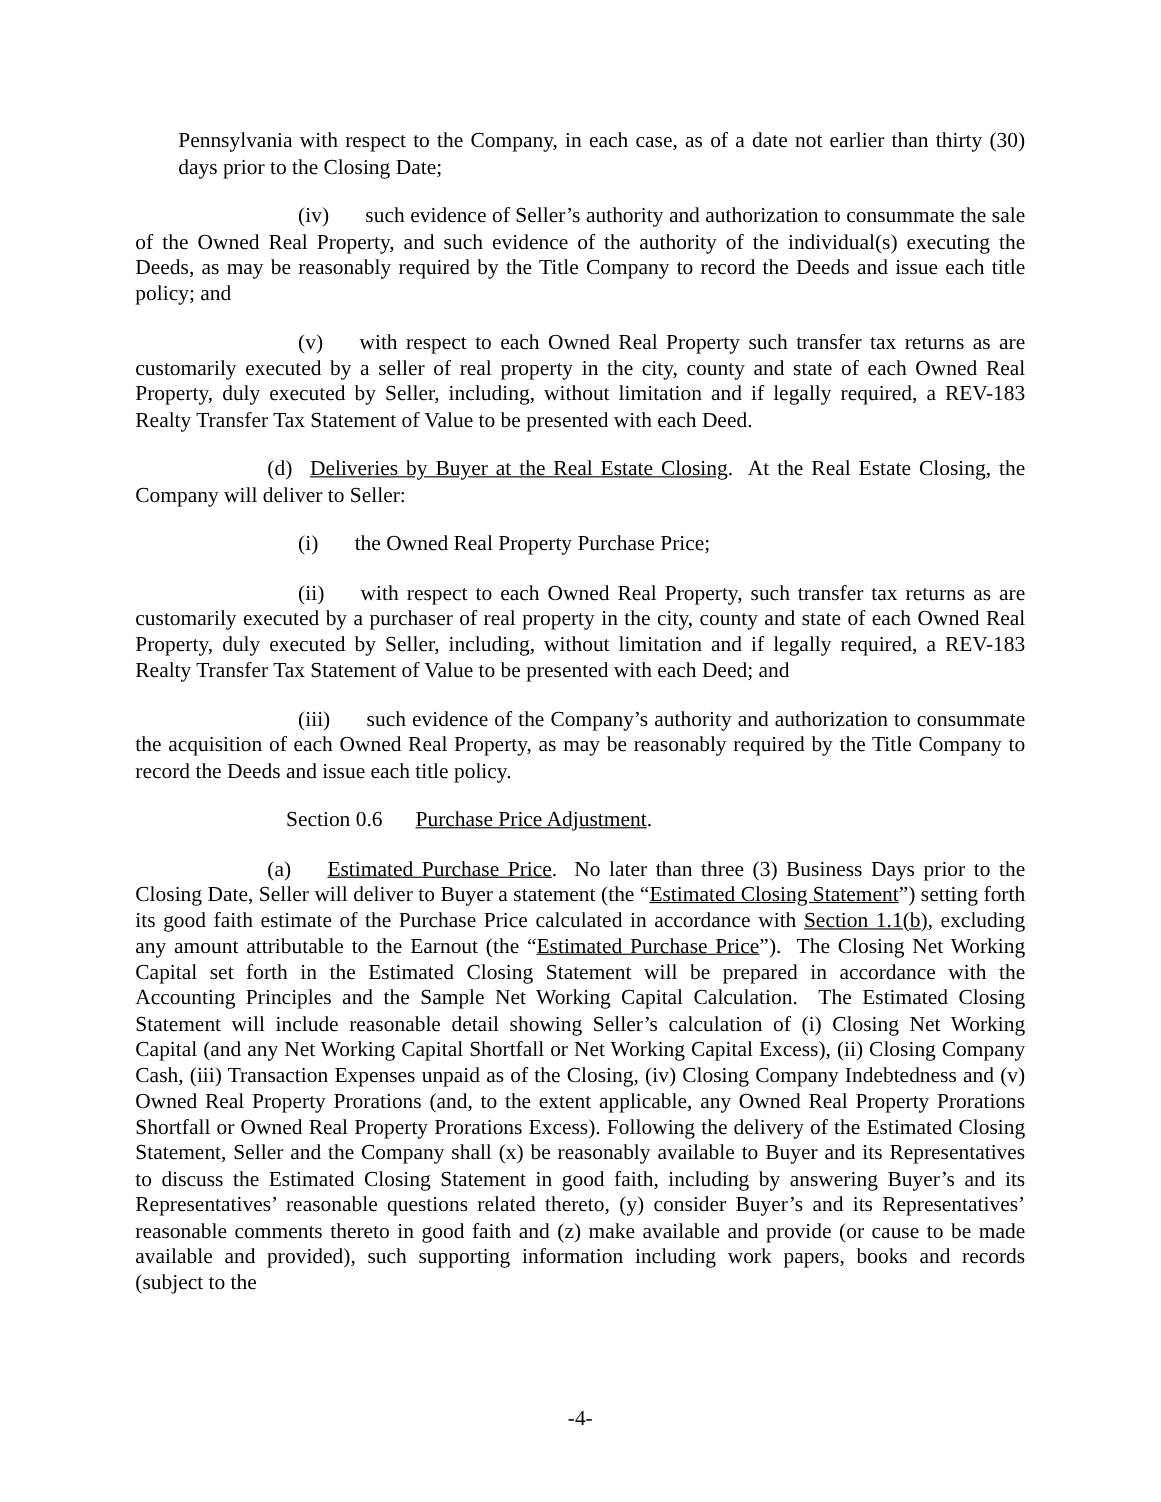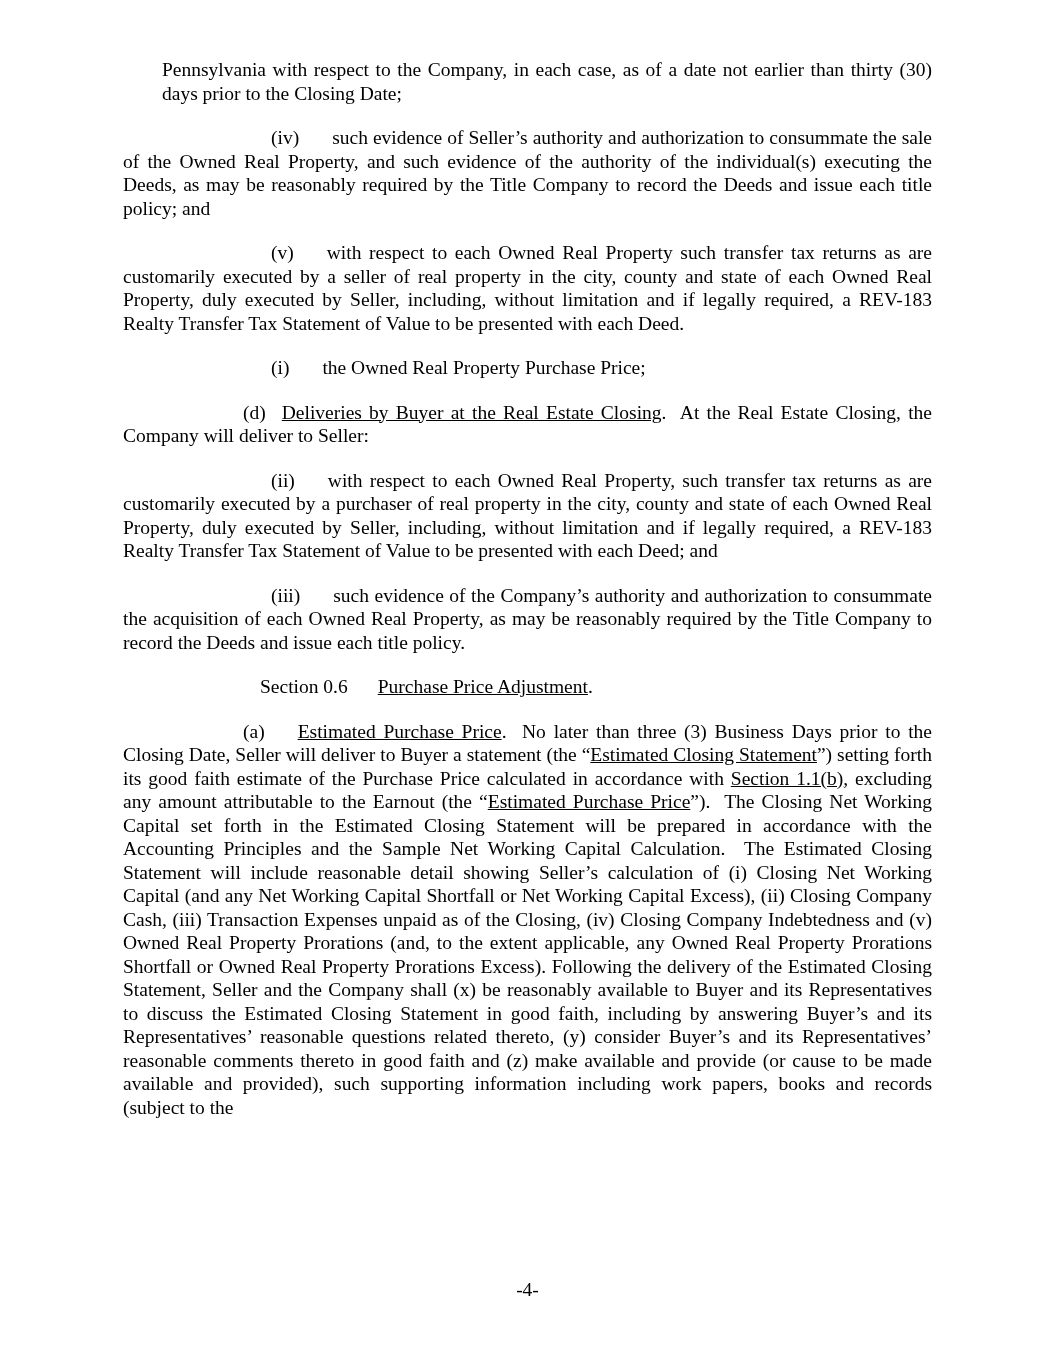--- a/index.html
+++ b/index.html
@@ -13,21 +13,21 @@
     position: relative;
     overflow: hidden;
     font-family: "Liberation Serif", "DejaVu Serif", serif;
     color: #000000;
   }
   .doc-body {
     position: absolute;
     left: 123px;
     top: 0;
     width: 809px;
-    padding-top: 58px;
+    padding-top: 117px;
     font-size: 19.5px;
     line-height: 23.5px;
   }
   .para {
     margin: 0 0 21px 0;
     text-align: justify;
   }
   
   .para.sub {
     margin-left: 39px;
@@ -65,22 +65,22 @@
     line-height: 23.5px;
   }
 </style>
 </head>
 <body>
 
 <div class="doc-body">
     <p class="para sub" data-pid="p-continuation"><span>Pennsylvania with respect to the Company, in each case, as of a date not earlier than thirty (30) days prior to the Closing Date;</span></p>
     <p class="para sub-first" data-pid="p-item-iv"><span>(iv)</span><span class="tab"></span><span>such evidence of Seller’s authority and authorization to consummate the sale of the Owned Real Property, and such evidence of the authority of the individual(s) executing the Deeds, as may be reasonably required by the Title Company to record the Deeds and issue each title policy; and</span></p>
     <p class="para sub-first" data-pid="p-item-v"><span>(v)</span><span class="tab"></span><span>with respect to each Owned Real Property such transfer tax returns as are customarily executed by a seller of real property in the city, county and state of each Owned Real Property, duly executed by Seller, including, without limitation and if legally required, a REV-183 Realty Transfer Tax Statement of Value to be presented with each Deed.</span></p>
+    <p class="para top-first" data-pid="p-d"><span>(d)</span><span class="tab"></span><span class="u">Deliveries by Buyer at the Real Estate Closing</span><span>.&nbsp; At the Real Estate Closing, the Company will deliver to Seller:</span></p>
     <p class="para sub-first" data-pid="p-item-i"><span>(i)</span><span class="tab"></span><span>the Owned Real Property Purchase Price;</span></p>
-    <p class="para top-first" data-pid="p-d"><span>(d)</span><span class="tab"></span><span class="u">Deliveries by Buyer at the Real Estate Closing</span><span>.&nbsp; At the Real Estate Closing, the Company will deliver to Seller:</span></p>
     <p class="para sub-first" data-pid="p-item-ii"><span>(ii)</span><span class="tab"></span><span>with respect to each Owned Real Property, such transfer tax returns as are customarily executed by a purchaser of real property in the city, county and state of each Owned Real Property, duly executed by Seller, including, without limitation and if legally required, a REV-183 Realty Transfer Tax Statement of Value to be presented with each Deed; and</span></p>
     <p class="para sub-first" data-pid="p-item-iii"><span>(iii)</span><span class="tab"></span><span>such evidence of the Company’s authority and authorization to consummate the acquisition of each Owned Real Property, as may be reasonably required by the Title Company to record the Deeds and issue each title policy.</span></p>
     <p class="para section" data-pid="p-section-1-4"><span>Section 0.6</span><span class="tab"></span><span class="u">Purchase Price Adjustment</span><span>.</span></p>
     <p class="para top-first" data-pid="p-a"><span>(a)</span><span class="tab"></span><span class="u">Estimated Purchase Price</span><span>.&nbsp; No later than three (3) Business Days prior to the Closing Date, Seller will deliver to Buyer a statement (the “</span><span class="u">Estimated Closing Statement</span><span>”) setting forth its good faith estimate of the Purchase Price calculated in accordance with </span><span class="u">Section 1.1(b)</span><span>, excluding any amount attributable to the Earnout (the “</span><span class="u">Estimated Purchase Price</span><span>”).&nbsp; The Closing Net Working Capital set forth in the Estimated Closing Statement will be prepared in accordance with the Accounting Principles and the Sample Net Working Capital Calculation.&nbsp; The Estimated Closing Statement will include reasonable detail showing Seller’s calculation of (i) Closing Net Working Capital (and any Net Working Capital Shortfall or Net Working Capital Excess), (ii) Closing Company Cash, (iii) Transaction Expenses unpaid as of the Closing, (iv) Closing Company Indebtedness and (v) Owned Real Property Prorations (and, to the extent applicable, any Owned Real Property Prorations Shortfall or Owned Real Property Prorations Excess). Following the delivery of the Estimated Closing Statement, Seller and the Company shall (x) be reasonably available to Buyer and its Representatives to discuss the Estimated Closing Statement in good faith, including by answering Buyer’s and its Representatives’ reasonable questions related thereto, (y) consider Buyer’s and its Representatives’ reasonable comments thereto in good faith and (z) make available and provide (or cause to be made available and provided), such supporting information including work papers, books and records (subject to the</span></p>
   </div>
 
 <div class="footer">
   <span>-4-</span>
 </div>
 

